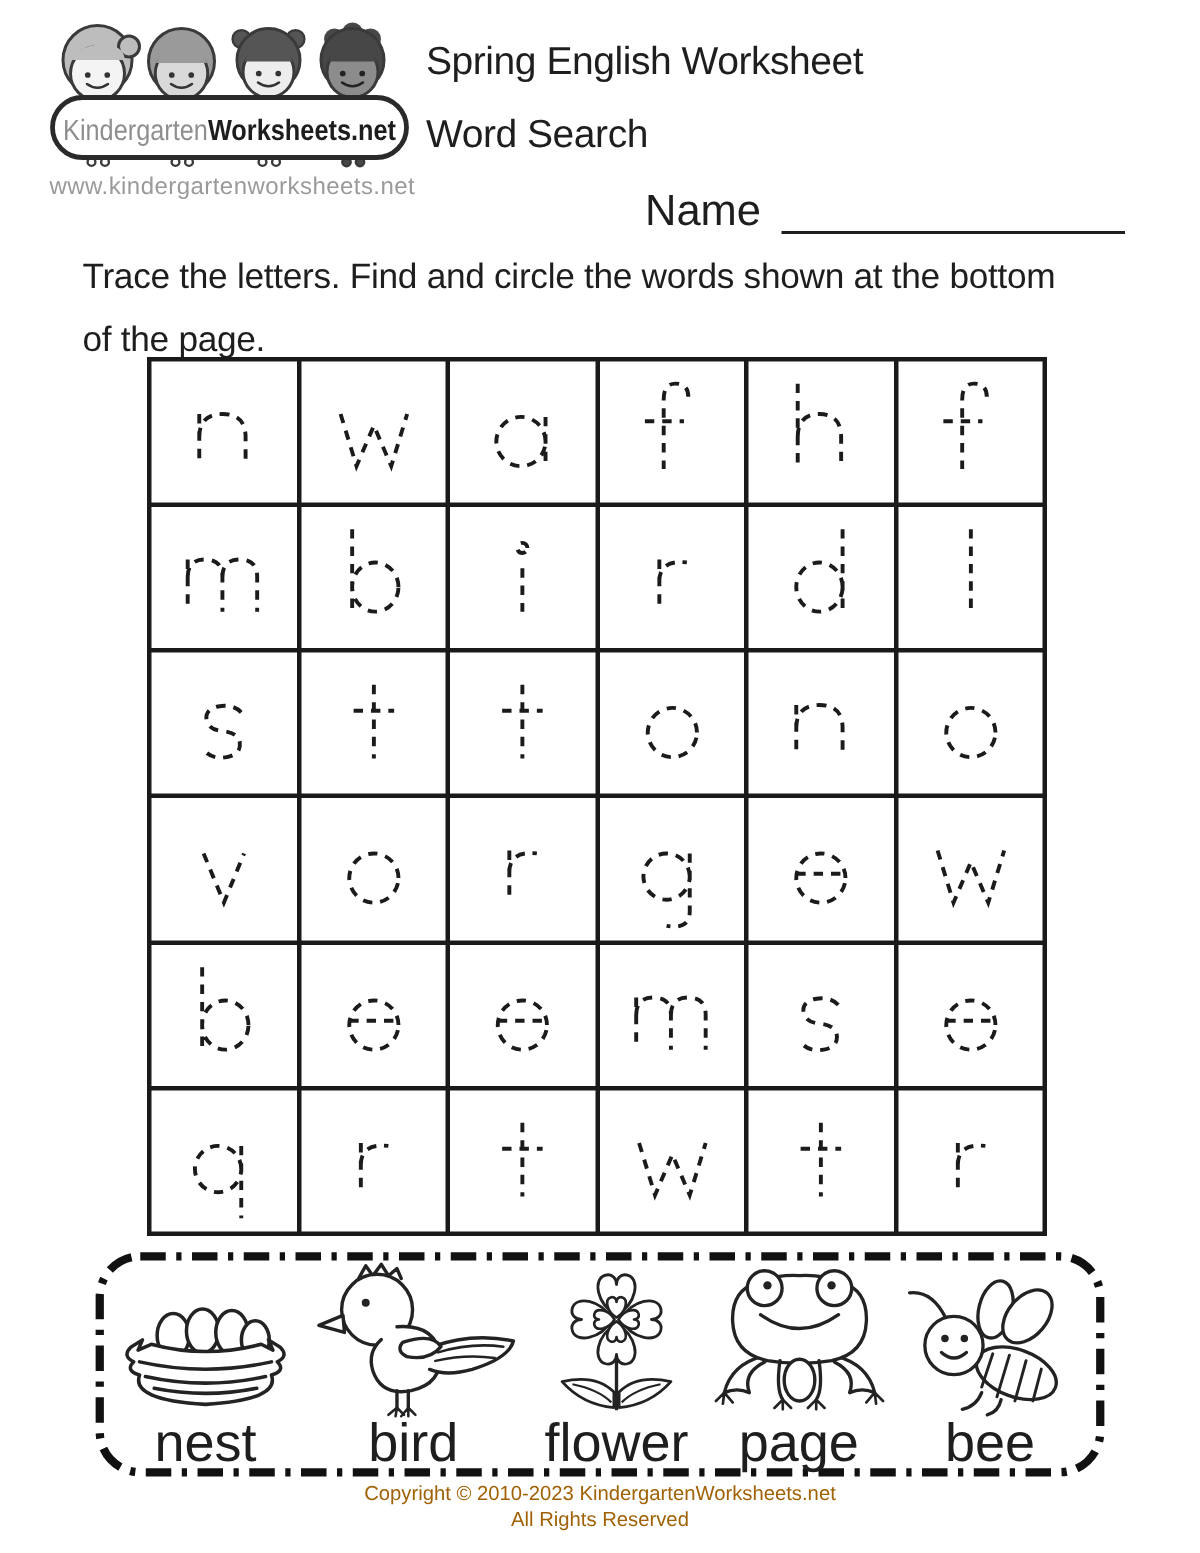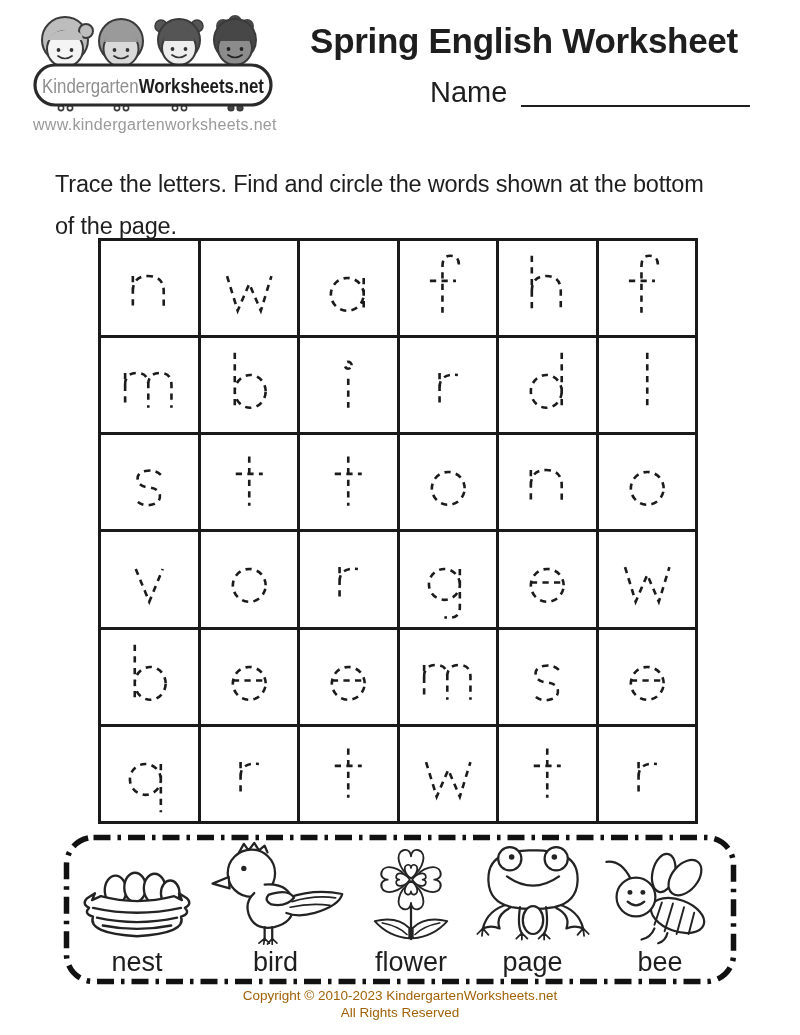--- a/index.html
+++ b/index.html
@@ -6,21 +6,21 @@
   body{width:800px;height:1035px;position:relative;overflow:hidden;
        font-family:"Liberation Sans",sans-serif;color:#1e1e1e;}
 
   
   .logo{position:absolute;left:33px;top:14px;width:240px;}
   .logo svg{display:block;}
   .logo-url{color:#9a9a9a;font-size:16px;letter-spacing:.3px;margin-top:3px;}
 
   
   .title-block{position:absolute;left:284px;top:16px;width:480px;}
-  .title-line{font-size:35px;line-height:49px;font-weight:700;letter-spacing:-.3px;text-align:center;}
+  .title-line{font-size:26px;line-height:49px;font-weight:400;letter-spacing:-.3px;}
   .name-row{display:flex;align-items:flex-end;margin-top:12px;padding-left:146px;}
   .name-label{font-size:29px;line-height:30px;}
   .name-line{flex:1;border-bottom:2.5px solid #1e1e1e;margin-left:14px;margin-right:14px;height:26px;}
 
   
   .instructions{position:absolute;left:55px;top:163px;width:712px;
                 font-size:23.5px;line-height:42px;letter-spacing:-.2px;}
 
   
   .grid{position:absolute;left:98px;top:238px;width:600px;height:586px;
@@ -30,21 +30,21 @@
   .cell svg{width:100%;height:100%;}
   .trace{fill:none;stroke:#1b1b1b;stroke-width:2.7;stroke-dasharray:6.5 5.5;}
 
   
   .wordbox{position:absolute;left:63px;top:834px;width:674px;height:151px;}
   .wordbox-border{position:absolute;left:0;top:0;}
   .wordbox-items{position:absolute;left:16px;right:16px;top:8px;bottom:8px;
                  display:flex;justify-content:space-between;align-items:flex-end;}
   .wb-item{display:flex;flex-direction:column;align-items:center;min-width:110px;}
   .wb-img{height:102px;display:flex;align-items:flex-end;justify-content:center;}
-  .wb-label{font-size:27px;line-height:30px;margin-top:0;}
+  .wb-label{font-size:36px;line-height:30px;margin-top:0;}
 
   
   .footer{position:absolute;left:0;right:0;top:987px;text-align:center;
           color:#a16207;font-size:13.5px;line-height:17px;}
 </style>
 </head>
 <body>
 
 <div class="page">
 
@@ -107,20 +107,21 @@
       <rect x="2" y="51" width="236" height="40" rx="20" fill="#fff" stroke="#2a2a2a" stroke-width="3.2"></rect>
       <text x="120" y="79" text-anchor="middle" font-size="19.5" textLength="222" lengthAdjust="spacingAndGlyphs" font-family="Liberation Sans, sans-serif">
         <tspan fill="#8f8f8f">Kindergarten</tspan><tspan fill="#1d1d1d" font-weight="bold">Worksheets.net</tspan>
       </text>
     </svg>
     <div class="logo-url">www.kindergartenworksheets.net</div>
   </div>
 
   <div class="title-block">
     <div class="title-line">Spring English Worksheet</div>
+    <div class="title-line">Word Search</div>
     <div class="name-row">
       <span class="name-label">Name</span>
       <span class="name-line"></span>
     </div>
   </div>
 
   <div class="instructions">
     <div>Trace the letters. Find and circle the words shown at the bottom</div>
     <div>of the page.</div>
   </div>

